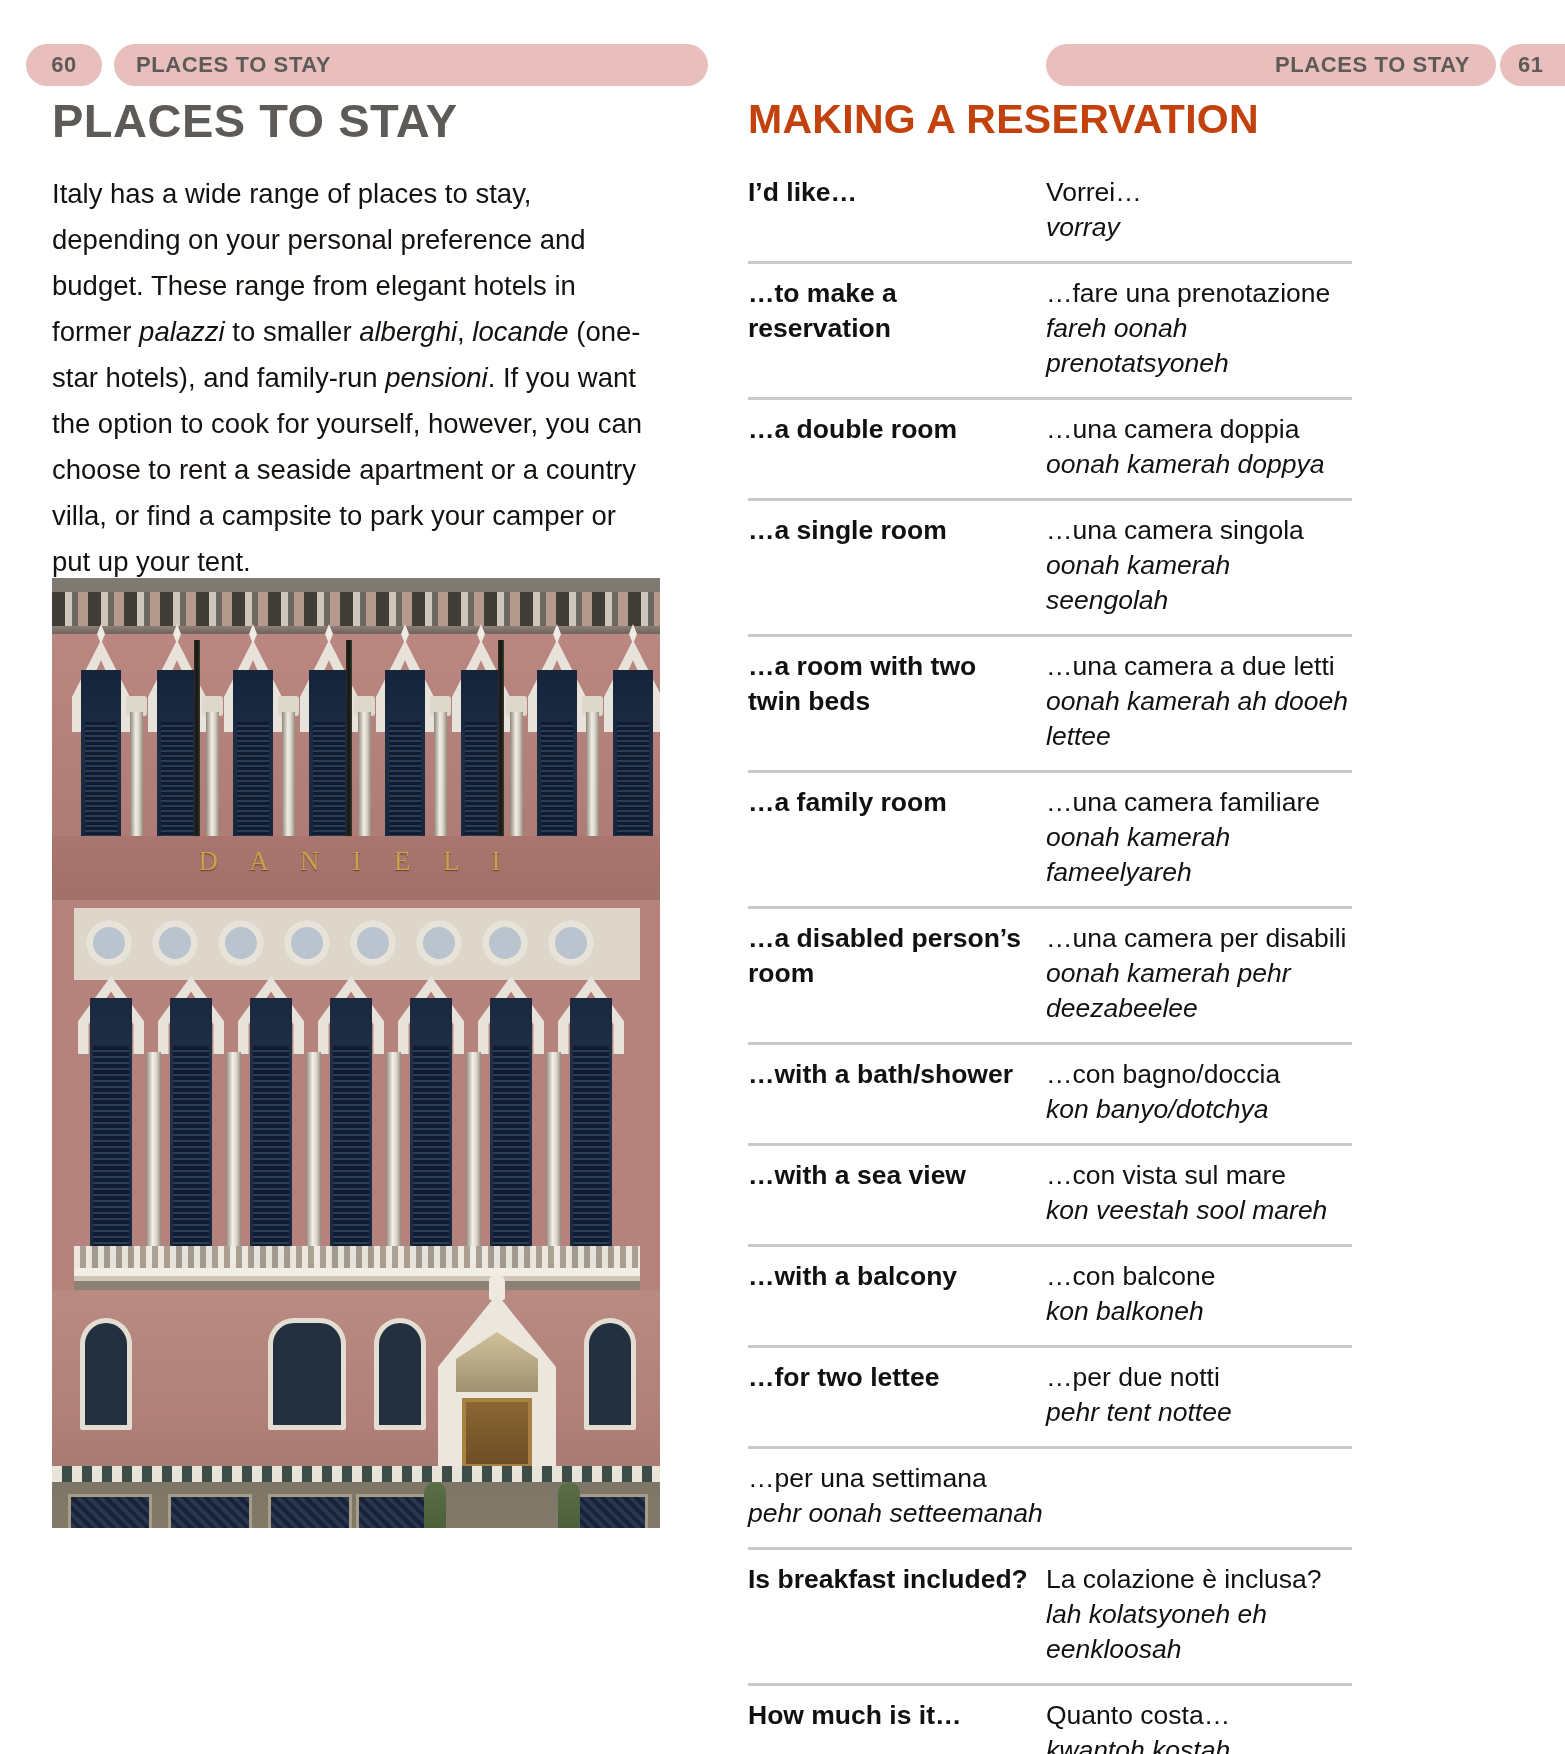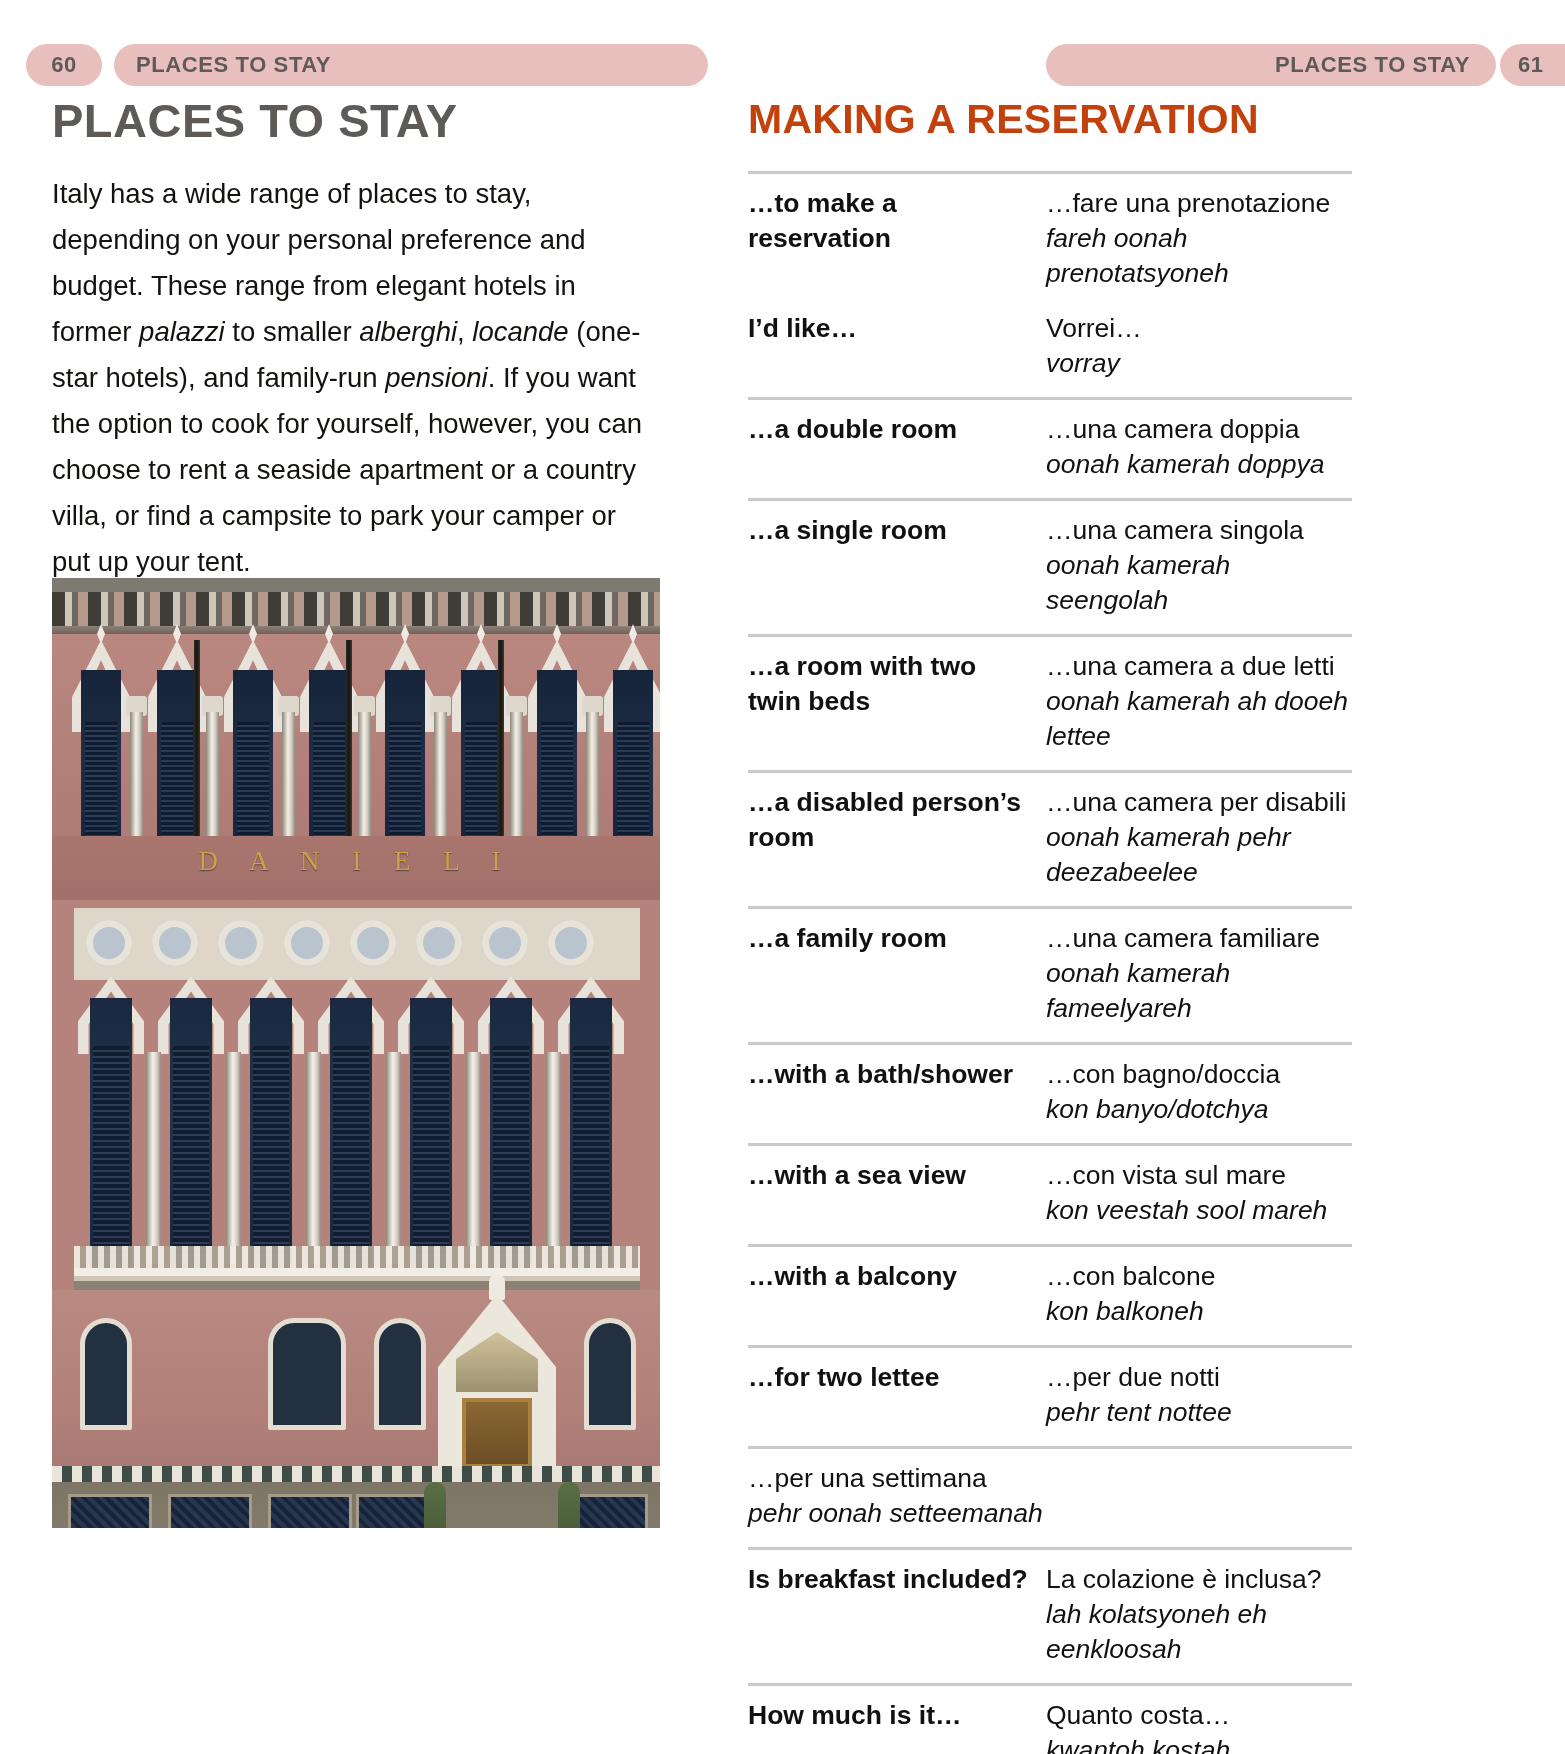--- a/index.html
+++ b/index.html
@@ -464,49 +464,49 @@
       <div class="shrub" style="left:372px"></div>
 
       <div class="shrub" style="left:506px"></div>
 
     </div>
   </div>
 
   <div class="col-right">
     <h2 class="table-title">MAKING A RESERVATION</h2>
     <div id="phrase-table">
-        <div class="phrase-row">
-          <div class="cell-en">…to make a reservation</div>
-          <div class="cell-it">…fare una prenotazione<span class="pron">fareh oonah prenotatsyoneh</span></div>
-        </div>
         <div class="phrase-row first">
           <div class="cell-en">I’d like…</div>
           <div class="cell-it">Vorrei…<span class="pron">vorray</span></div>
         </div>
         <div class="phrase-row">
+          <div class="cell-en">…to make a reservation</div>
+          <div class="cell-it">…fare una prenotazione<span class="pron">fareh oonah prenotatsyoneh</span></div>
+        </div>
+        <div class="phrase-row">
           <div class="cell-en">…a double room</div>
           <div class="cell-it">…una camera doppia<span class="pron">oonah kamerah doppya</span></div>
         </div>
         <div class="phrase-row">
           <div class="cell-en">…a single room</div>
           <div class="cell-it">…una camera singola<span class="pron">oonah kamerah seengolah</span></div>
         </div>
         <div class="phrase-row">
           <div class="cell-en">…a room with two twin beds</div>
           <div class="cell-it">…una camera a due letti<span class="pron">oonah kamerah ah dooeh lettee</span></div>
         </div>
         <div class="phrase-row">
+          <div class="cell-en">…a family room</div>
+          <div class="cell-it">…una camera familiare<span class="pron">oonah kamerah fameelyareh</span></div>
+        </div>
+        <div class="phrase-row">
           <div class="cell-en">…a disabled person’s room</div>
           <div class="cell-it">…una camera per disabili<span class="pron">oonah kamerah pehr deezabeelee</span></div>
         </div>
         <div class="phrase-row">
-          <div class="cell-en">…a family room</div>
-          <div class="cell-it">…una camera familiare<span class="pron">oonah kamerah fameelyareh</span></div>
-        </div>
-        <div class="phrase-row">
           <div class="cell-en">…with a bath/shower</div>
           <div class="cell-it">…con bagno/doccia<span class="pron">kon banyo/dotchya</span></div>
         </div>
         <div class="phrase-row">
           <div class="cell-en">…with a sea view</div>
           <div class="cell-it">…con vista sul mare<span class="pron">kon veestah sool mareh</span></div>
         </div>
         <div class="phrase-row">
           <div class="cell-en">…with a balcony</div>
           <div class="cell-it">…con balcone<span class="pron">kon balkoneh</span></div>

